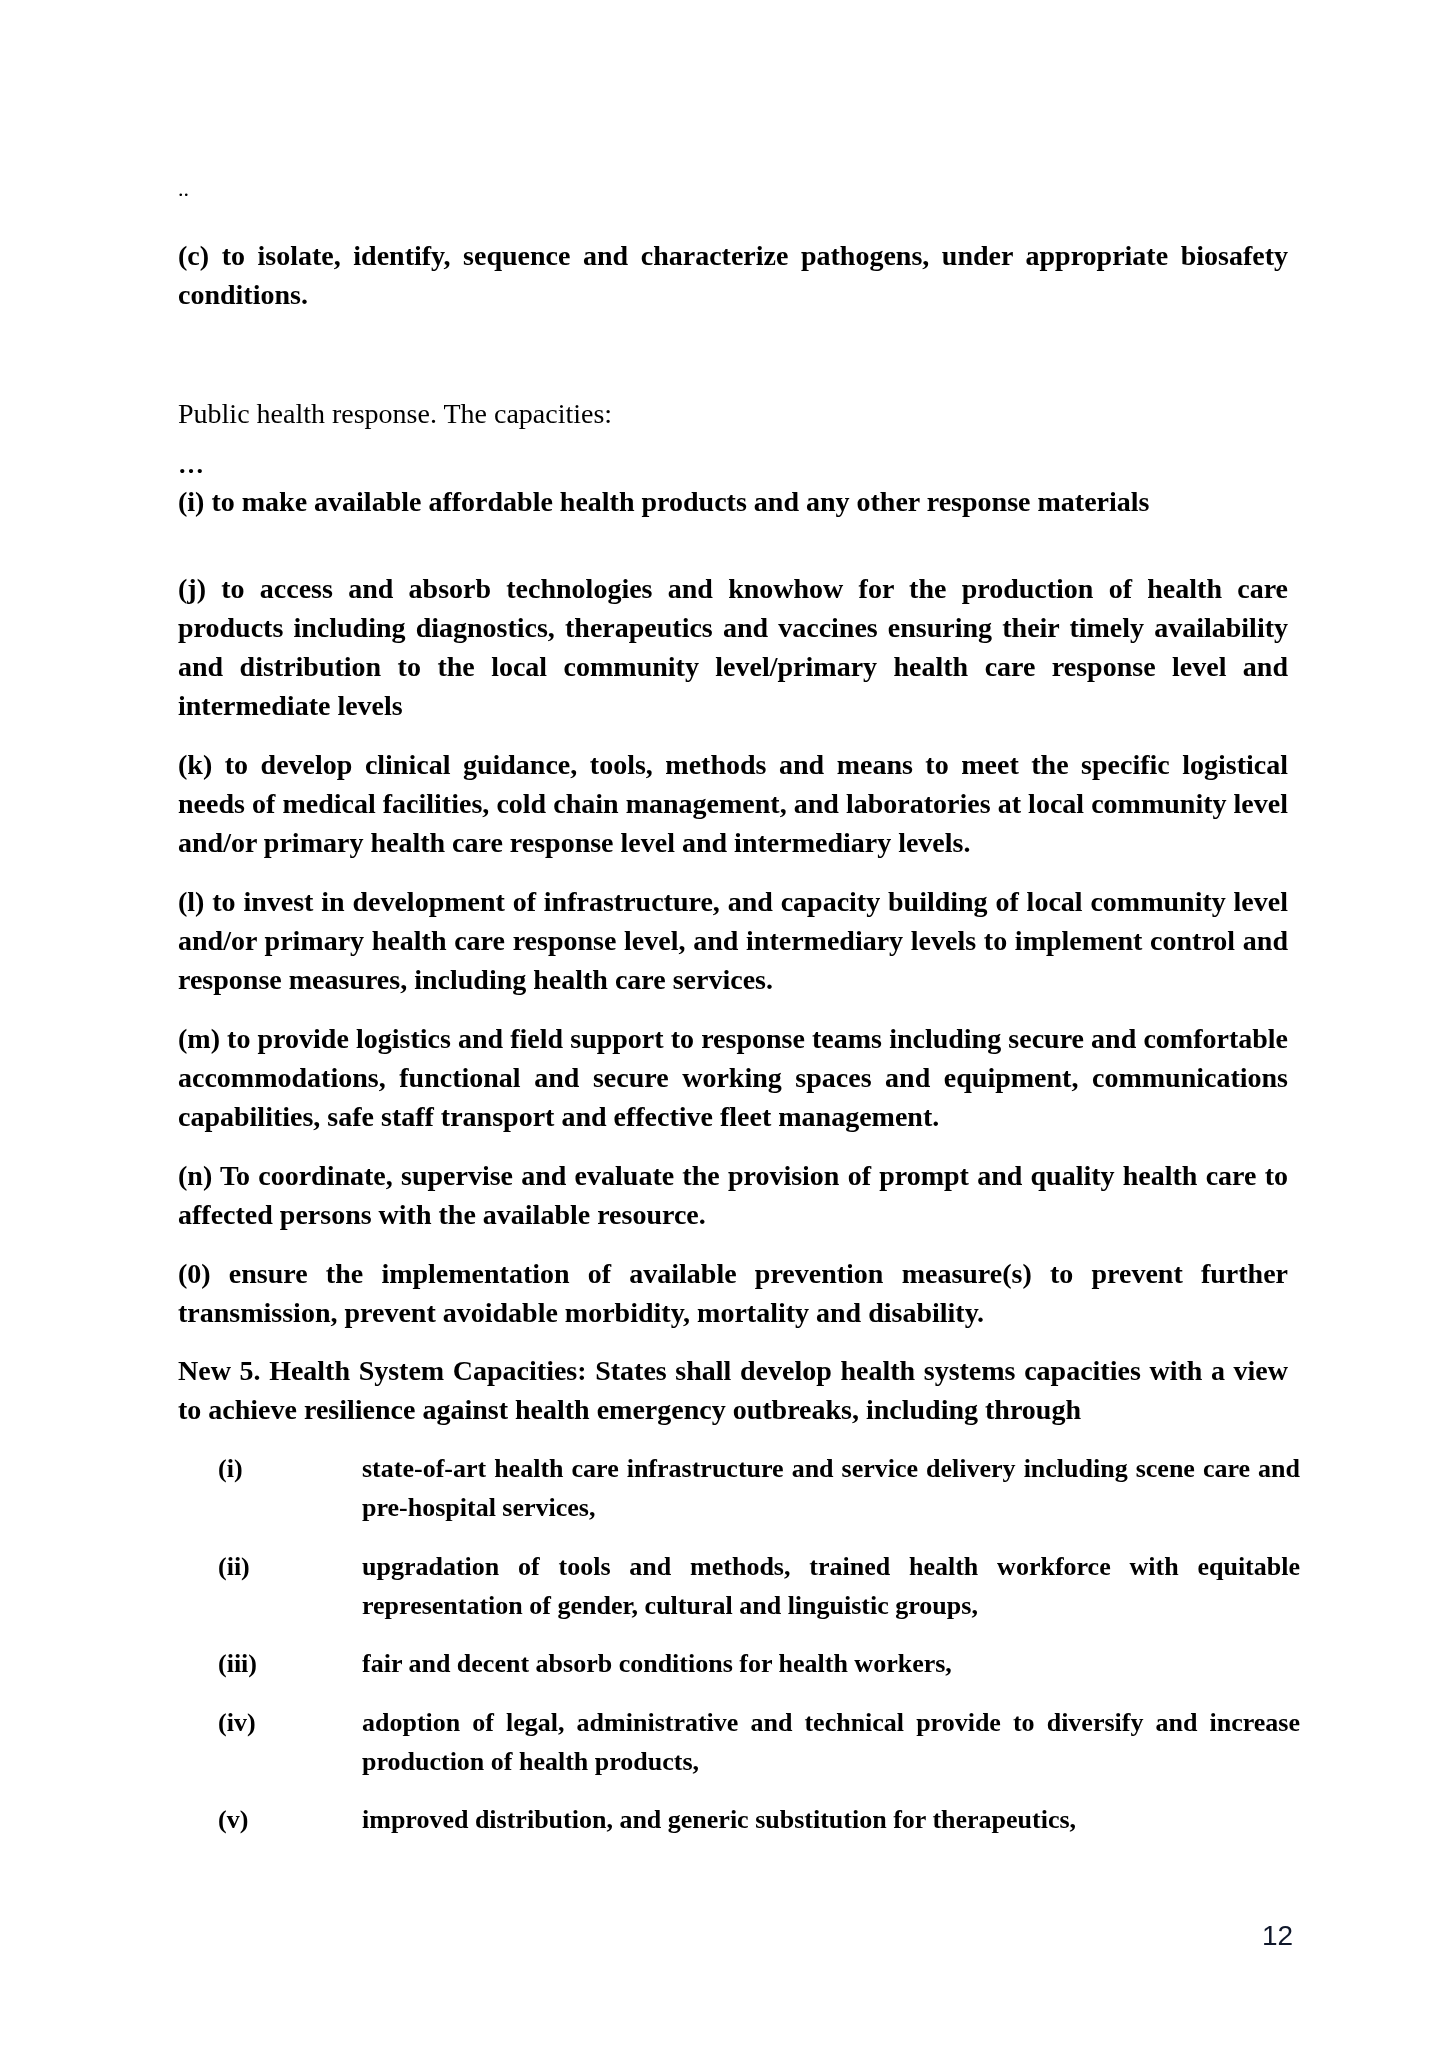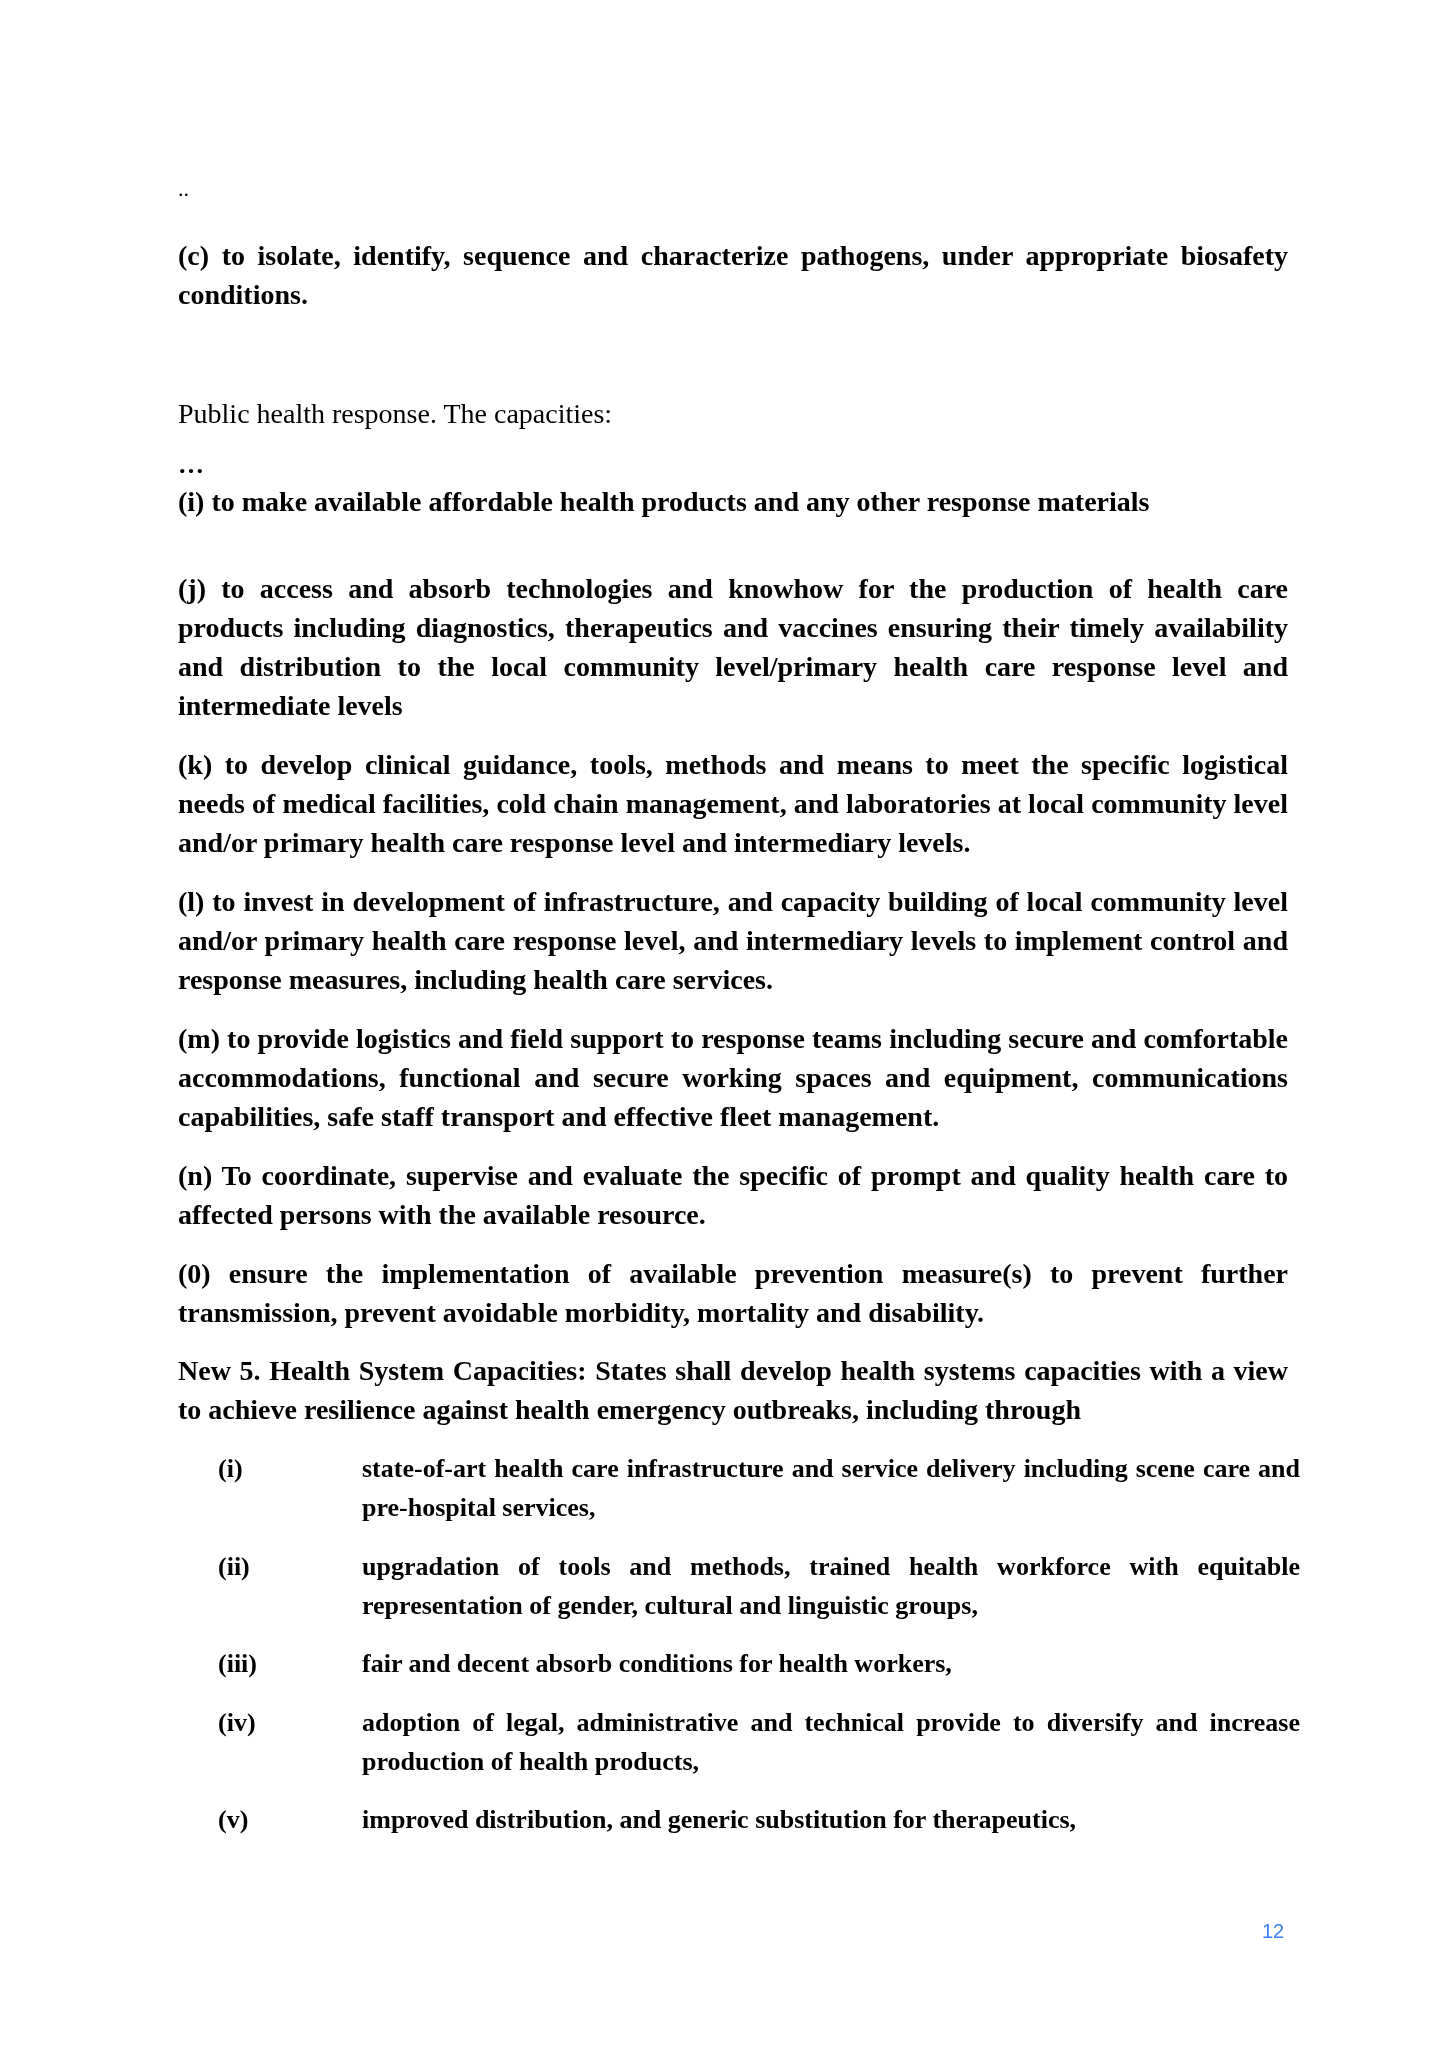--- a/index.html
+++ b/index.html
@@ -13,21 +13,21 @@
     position: absolute; left: 0; width: 1110px;
     font-size: 28px; line-height: 39px; text-align: justify; margin: 0;
   }
   .b { font-weight: bold; }
   .ellipsis { font-size: 26px; line-height: 26px; }
   .list-item { position: absolute; left: 40px; width: 1070px; font-size: 26px; line-height: 39px; font-weight: bold; }
   .list-num { position: absolute; left: 0; top: 0; width: 80px; }
   .list-text { position: absolute; left: 144px; width: 938px; text-align: justify; }
   .page-number {
     position: absolute; left: 1262px; top: 1920px; width: 40px;
-    font-family: "Liberation Sans", "DejaVu Sans", sans-serif; font-size: 20px; color: #3b82f6;
+    font-family: "Liberation Sans", "DejaVu Sans", sans-serif; font-size: 28px; color: #0f172a;
   }
 </style>
 </head>
 <body>
 
 <div class="page">
   <div class="content">
 
     <div class="p" style="top:178px; font-size:22px; line-height:22px;">..</div>
 
@@ -40,21 +40,21 @@
     <p class="p b" style="top:482px;">(i) to make available affordable health products and any other response materials</p>
 
     <p class="p b" style="top:569px;">(j) to access and absorb technologies and knowhow for the production of health care products including diagnostics, therapeutics and vaccines ensuring their timely availability and distribution to the local community level/primary health care response level and intermediate levels</p>
 
     <p class="p b" style="top:745px;">(k) to develop clinical guidance, tools, methods and means to meet the specific logistical needs of medical facilities, cold chain management, and laboratories at local community level and/or primary health care response level and intermediary levels.</p>
 
     <p class="p b" style="top:882px;">(l) to invest in development of infrastructure, and capacity building of local community level and/or primary health care response level, and intermediary levels to implement control and response measures, including health care services.</p>
 
     <p class="p b" style="top:1019px;">(m) to provide logistics and field support to response teams including secure and comfortable accommodations, functional and secure working spaces and equipment, communications capabilities, safe staff transport and effective fleet management.</p>
 
-    <p class="p b" style="top:1156px;">(n) To coordinate, supervise and evaluate the specific of prompt and quality health care to affected persons with the available resource.</p>
+    <p class="p b" style="top:1156px;">(n) To coordinate, supervise and evaluate the provision of prompt and quality health care to affected persons with the available resource.</p>
 
     <p class="p b" style="top:1254px;">(0) ensure the implementation of available prevention measure(s) to prevent further transmission, prevent avoidable morbidity, mortality and disability.</p>
 
     <p class="p b" style="top:1351px;">New 5. Health System Capacities: States shall develop health systems capacities with a view to achieve resilience against health emergency outbreaks, including through</p>
 
     <div class="list-item" style="top:1449px;">
       <span class="list-num">(i)</span>
       <span class="list-text">state-of-art health care infrastructure and service delivery including scene care and pre-hospital services,</span>
     </div>
 

